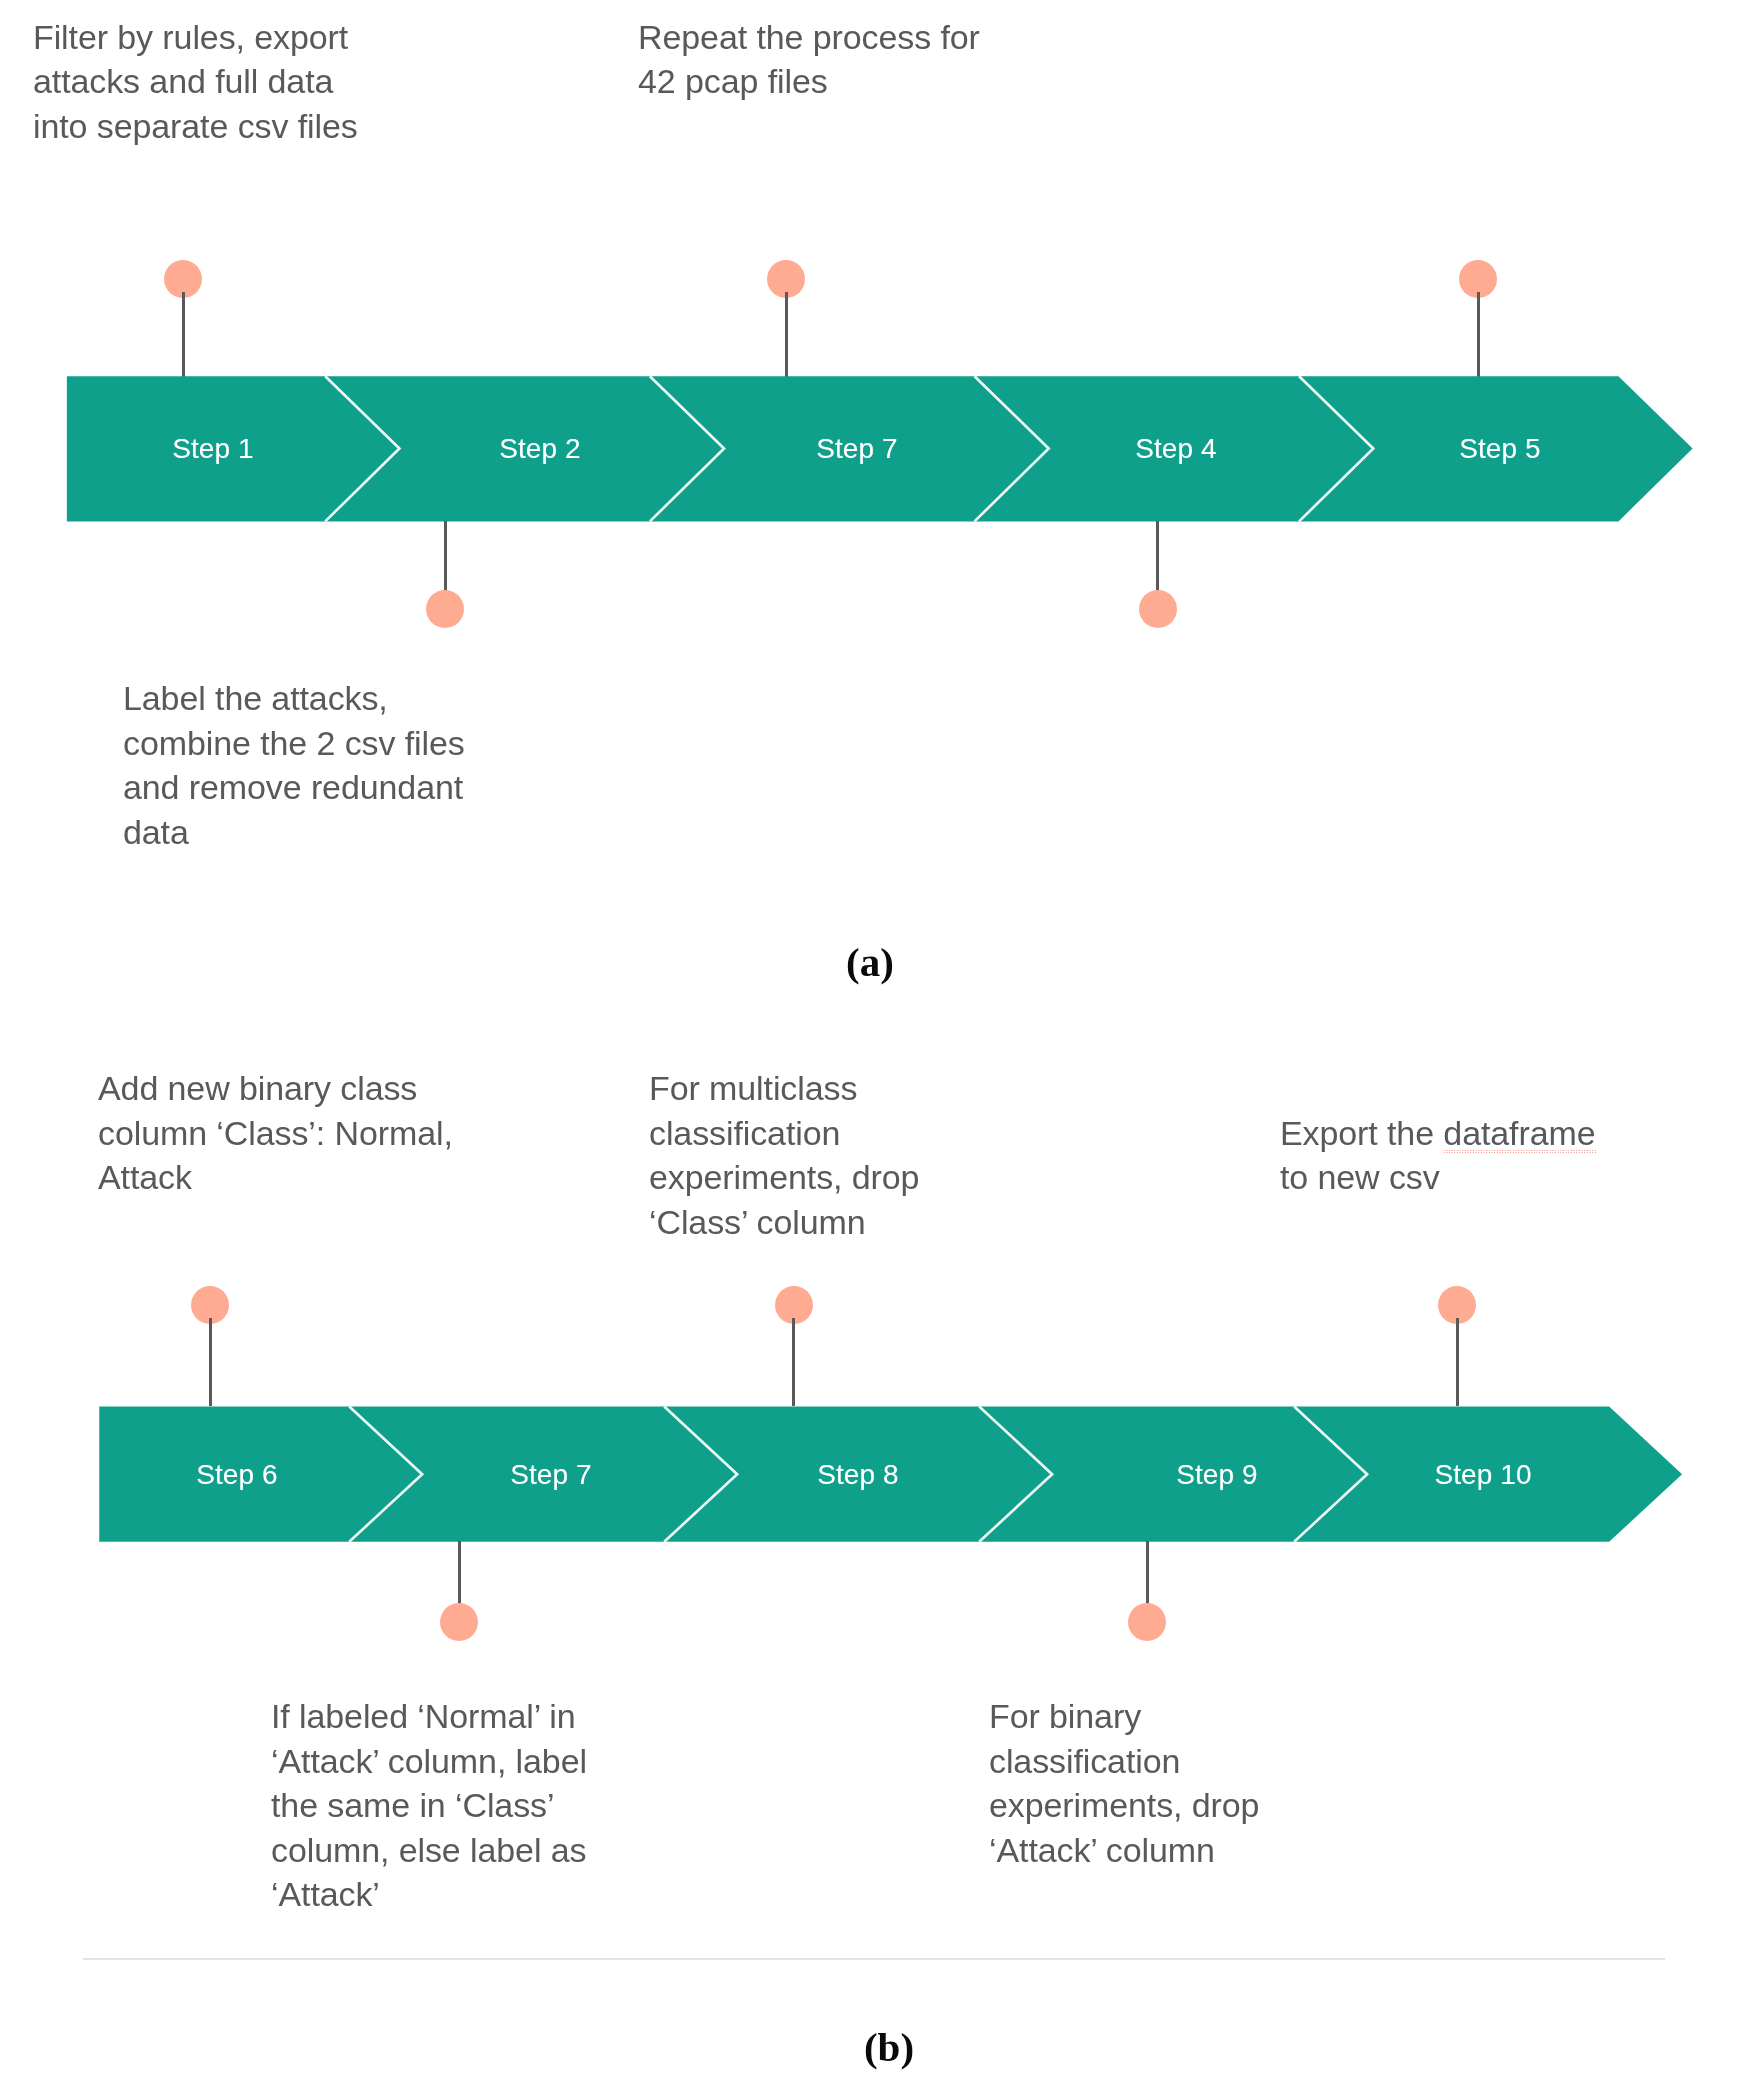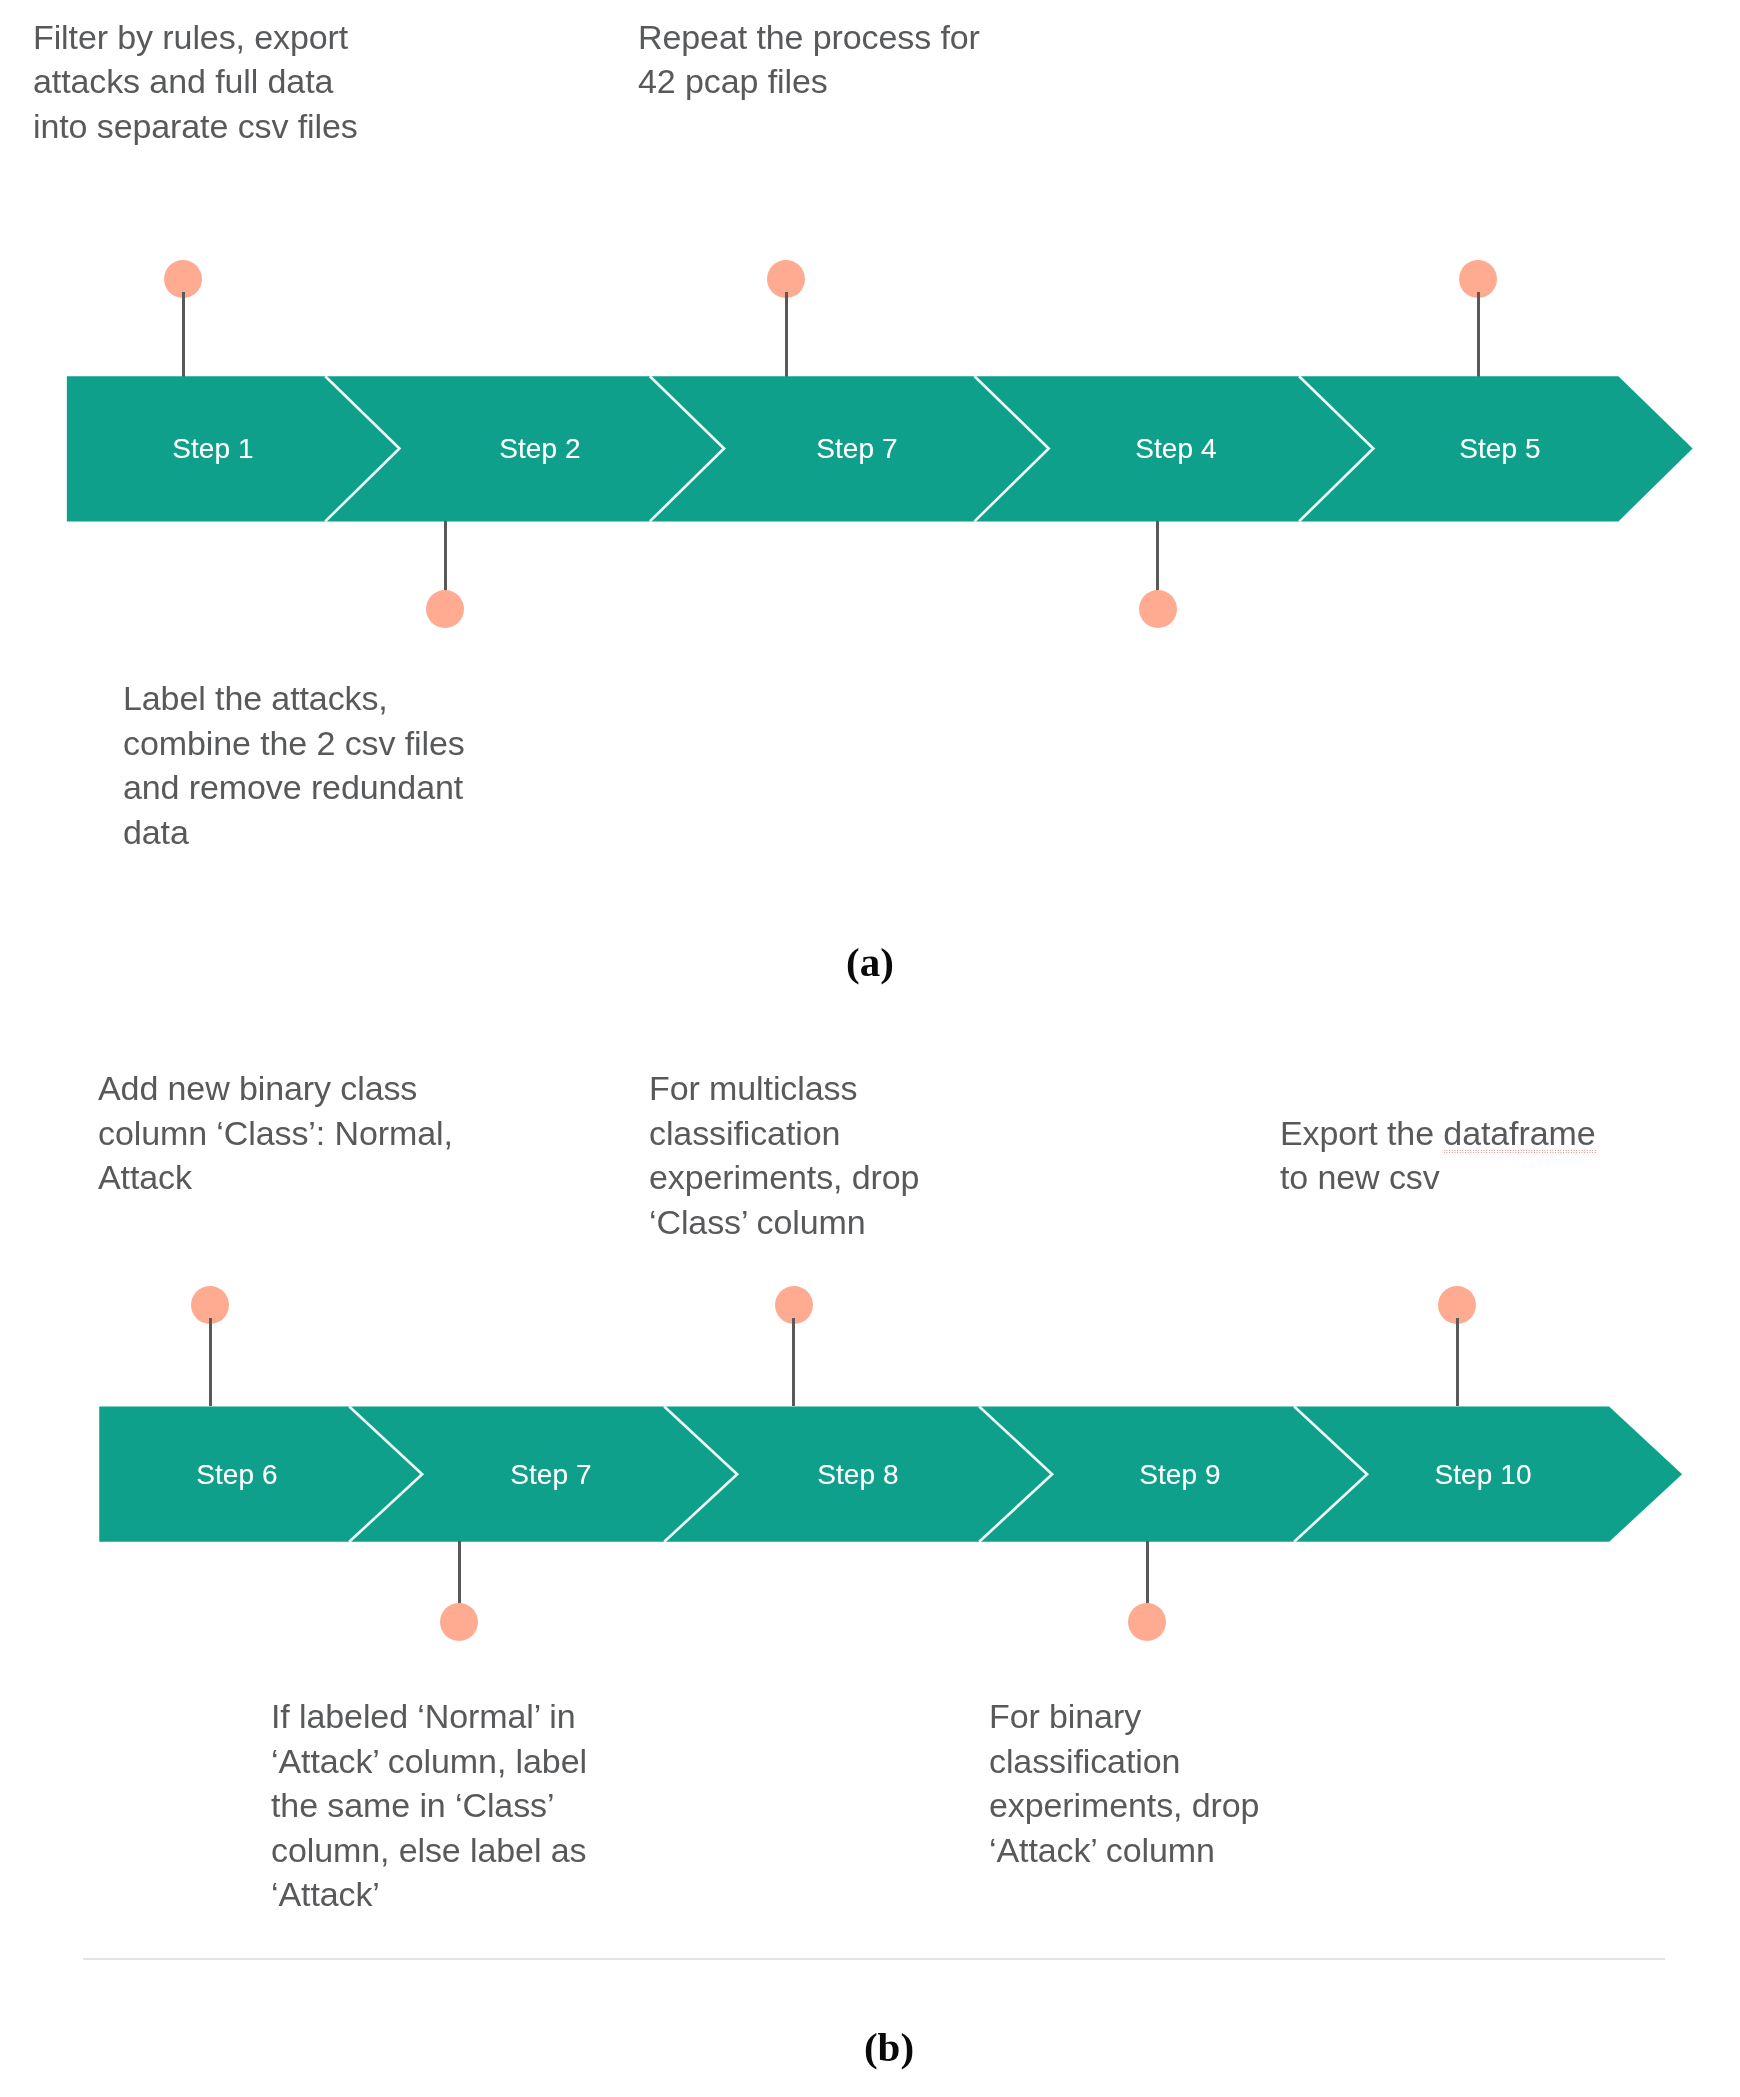--- a/index.html
+++ b/index.html
@@ -159,21 +159,21 @@
       <g stroke="#ffffff" stroke-width="4" fill="none" opacity="0.92">
         <path d="M495,8 L605,110 L495,212"></path>
         <path d="M970,8 L1080,110 L970,212"></path>
         <path d="M1445,8 L1555,110 L1445,212"></path>
         <path d="M1920,8 L2030,110 L1920,212"></path>
       </g>
     </svg>
     <span class="steplabel" style="left:216px;top:74px;">Step 6</span>
     <span class="steplabel" style="left:530px;top:74px;">Step 7</span>
     <span class="steplabel" style="left:837px;top:74px;">Step 8</span>
-    <span class="steplabel" style="left:1159px;top:74px;">Step 9</span>
+    <span class="steplabel" style="left:1196px;top:74px;">Step 9</span>
     <span class="steplabel" style="left:1462px;top:74px;">Step 10</span>
   </div>
 
   <div class="stem" style="left:458px;top:1541px;height:81px;"></div>
   <div class="dot" style="left:440px;top:1603px;"></div>
 
   <div class="stem" style="left:1146px;top:1541px;height:81px;"></div>
   <div class="dot" style="left:1128px;top:1603px;"></div>
 
   <div class="callout" style="left:271px;top:1694px;width:371px;">If labeled ‘Normal’ in

